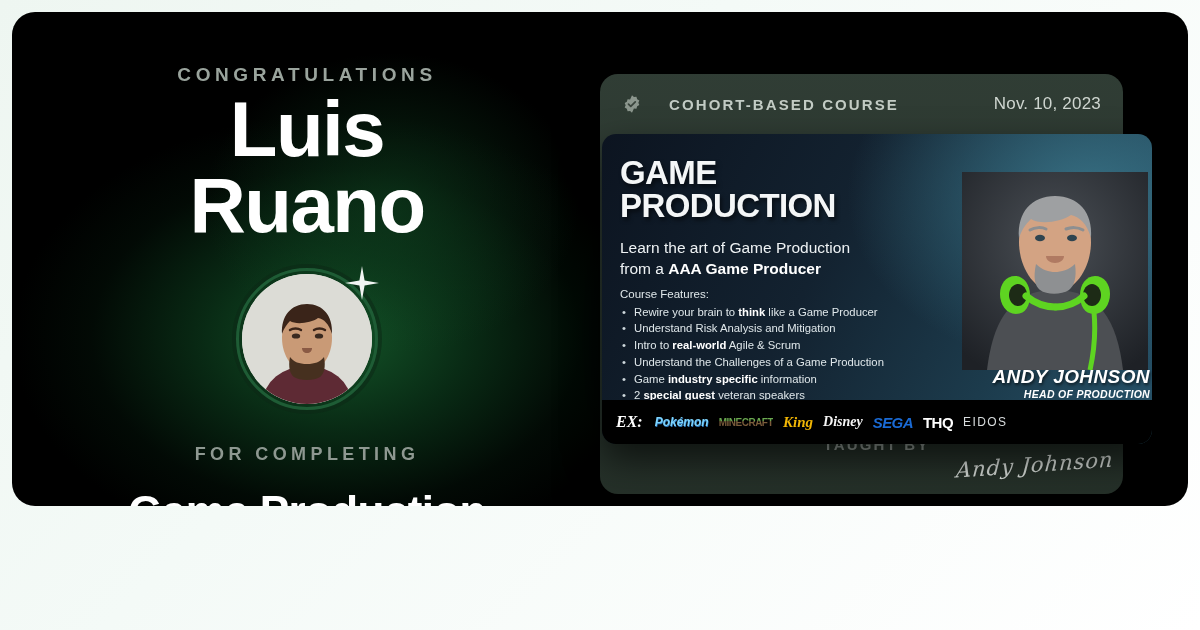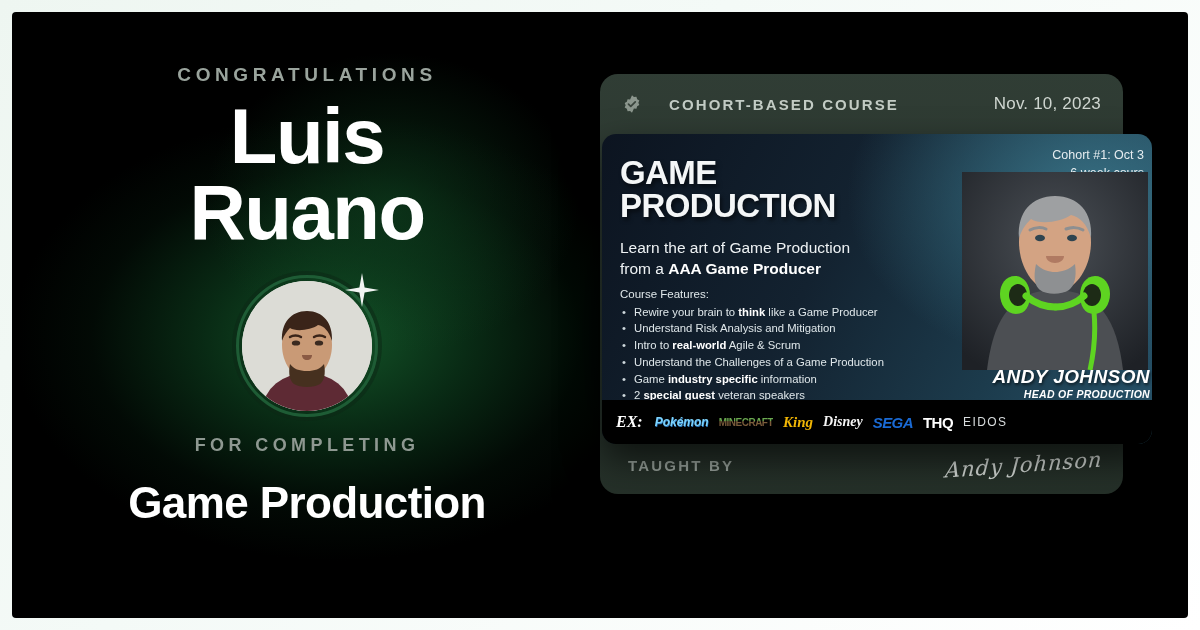--- a/index.html
+++ b/index.html
@@ -10,22 +10,22 @@
     overflow: hidden;
   }
   .page {
     position: relative;
     width: 1200px; height: 630px;
     background: linear-gradient(135deg,#eef6f1 0%,#f4faf7 40%,#ffffff 100%);
   }
   .certificate {
     position: absolute;
     left: 12px; top: 12px;
-    width: 1176px; height: 606px;
-    border-radius: 4px;
+    width: 1176px; height: 494px;
+    border-radius: 23px;
     background: #000000;
     overflow: hidden;
   }
   .glow {
     position: absolute;
     left: -40px; top: 40px;
     width: 760px; height: 620px;
     background: radial-gradient(ellipse 52% 44% at 48% 46%, rgba(20,88,42,0.95) 0%, rgba(12,58,28,0.72) 34%, rgba(6,28,14,0.35) 62%, rgba(0,0,0,0) 82%);
     pointer-events: none;
   }
@@ -46,21 +46,21 @@
     align-items: center;
     padding-top: 52px;
     text-align: center;
   }
   .eyebrow {
     font-size: 19px; font-weight: bold;
     letter-spacing: 4.6px;
     color: #9aa49d;
   }
   .recipient {
-    margin-top: 12px;
+    margin-top: 5px;
     font-size: 78px;
     line-height: 0.98;
     font-weight: bold;
     color: #ffffff;
     letter-spacing: -1.5px;
   }
   .avatar-wrap {
     position: relative;
     margin-top: 24px;
     width: 142px; height: 142px;
@@ -77,21 +77,21 @@
     overflow: hidden;
     background: #d9dad4;
   }
   .sparkle {
     position: absolute;
     right: -4px; top: -4px;
     width: 40px; height: 40px;
     pointer-events: none;
   }
   .for-label {
-    margin-top: 18px;
+    margin-top: 34px;
     font-size: 18px; font-weight: bold;
     letter-spacing: 4.4px;
     color: #8e9891;
   }
   .course-name {
     margin-top: 22px;
     font-size: 44px; font-weight: bold;
     color: #ffffff;
     letter-spacing: -0.6px;
   }
@@ -119,24 +119,25 @@
     color: #c3ccc5;
   }
   .cc-date {
     margin-left: auto;
     font-size: 17px;
     color: #cfd6d0;
     letter-spacing: 0.2px;
   }
   .cc-footer {
     position: absolute;
-    left: 4px; bottom: 0;
+    left: 15px; bottom: 0;
     width: 100%; height: 58px;
     display: flex; align-items: center;
     padding: 0 24px;
+    flex-direction: column;
   }
   .taught-by {
     font-size: 15px; font-weight: bold;
     letter-spacing: 2.2px;
     color: #9aa49d;
   }
   .signature {
     margin-left: auto;
     font-family: "DejaVu Serif", serif;
     font-style: italic;
@@ -340,24 +341,20 @@
         <ul>
           <li><span>Rewire your brain to </span><b>think</b><span> like a Game Producer</span></li>
           <li><span>Understand Risk Analysis and Mitigation</span><b></b><span></span></li>
           <li><span>Intro to </span><b>real-world</b><span> Agile &amp; Scrum</span></li>
           <li><span>Understand the Challenges of a Game Production</span><b></b><span></span></li>
           <li><span>Game </span><b>industry specific</b><span> information</span></li>
           <li><span>2 </span><b>special guest</b><span> veteran speakers</span></li>
         </ul>
       </div>
 
-      <div class="th-cohort">
-        <div>Cohort #1: Oct 3</div>
-        <div>6 week cours</div>
-      </div>
 
       <div class="th-photo">
         <svg viewBox="0 0 186 198" width="186" height="198">
           <defs>
             <radialGradient id="bgp" cx="50%" cy="35%" r="75%">
               <stop offset="0%" stop-color="#4a4f55"></stop>
               <stop offset="100%" stop-color="#1e2126"></stop>
             </radialGradient>
           </defs>
           <rect width="186" height="198" fill="url(#bgp)"></rect>

